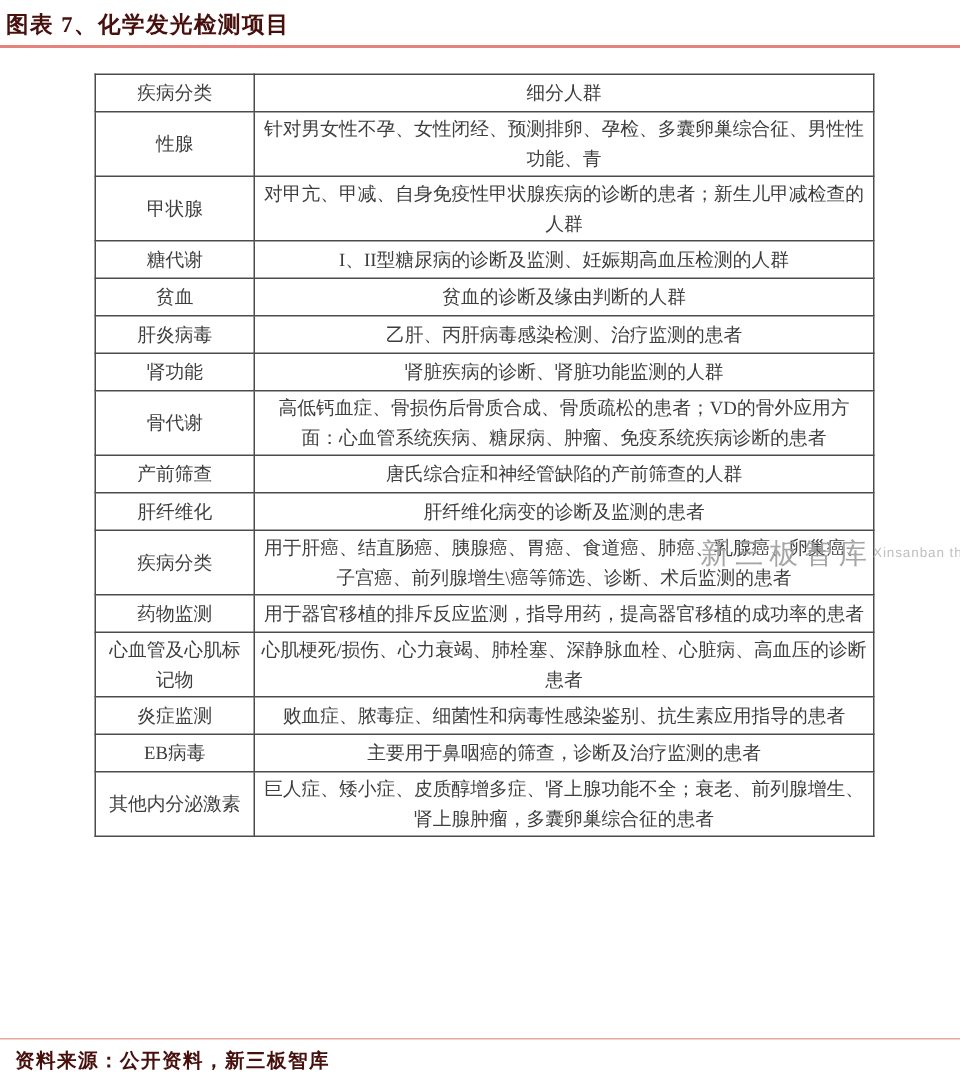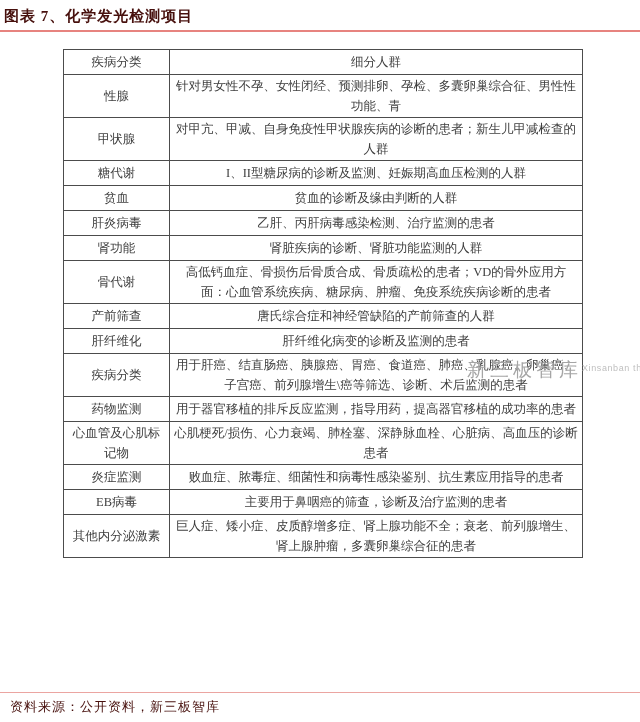--- a/index.html
+++ b/index.html
@@ -51,21 +51,21 @@
     font-family:"Liberation Sans","DejaVu Sans",sans-serif;
     white-space:nowrap;
   }
 
   .bottom-rule{
     position:absolute;left:0;top:692px;width:640px;height:1px;
     background:#eba5a1;
   }
   .source-line{
     position:absolute;left:10px;top:698px;
-    font-size:13px;font-weight:normal;color:#47100d;
+    font-size:13px;font-weight:bold;color:#47100d;
     letter-spacing:1px;white-space:nowrap;
   }
 </style>
 </head>
 <body>
 
 <div class="page">
 
   <div class="chart-title">图表 7、化学发光检测项目</div>
   <div class="top-rule"></div>

